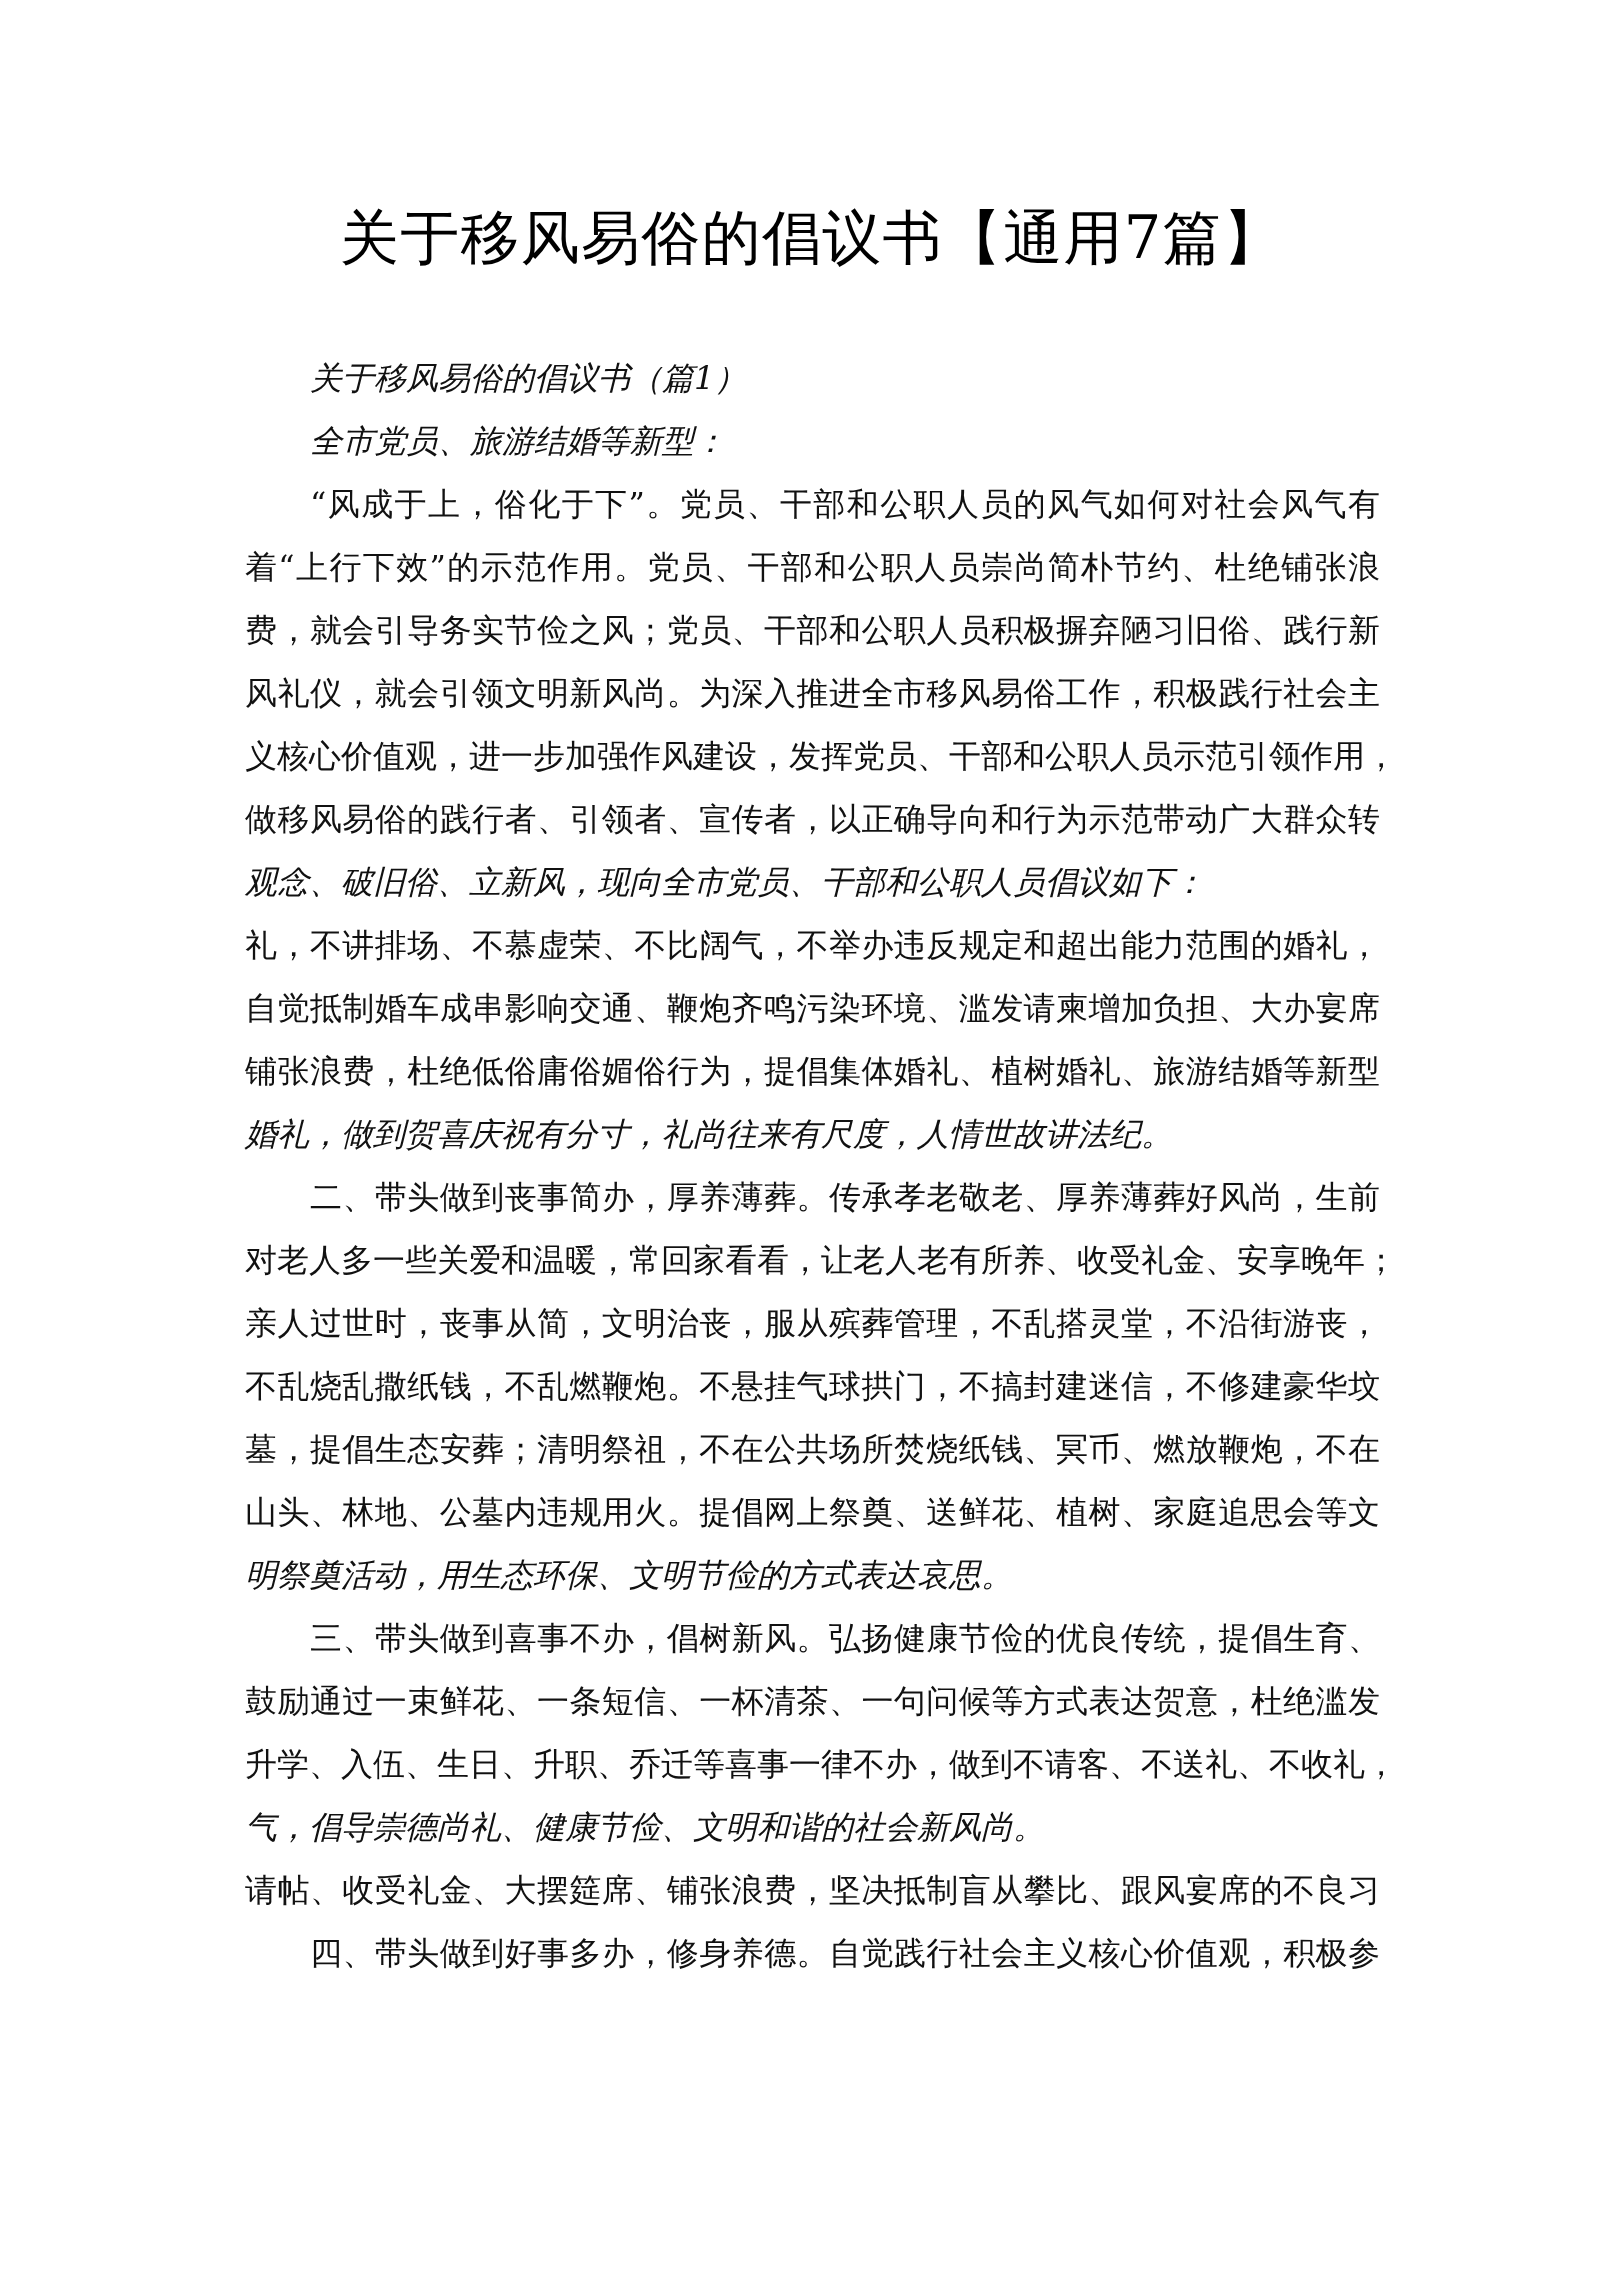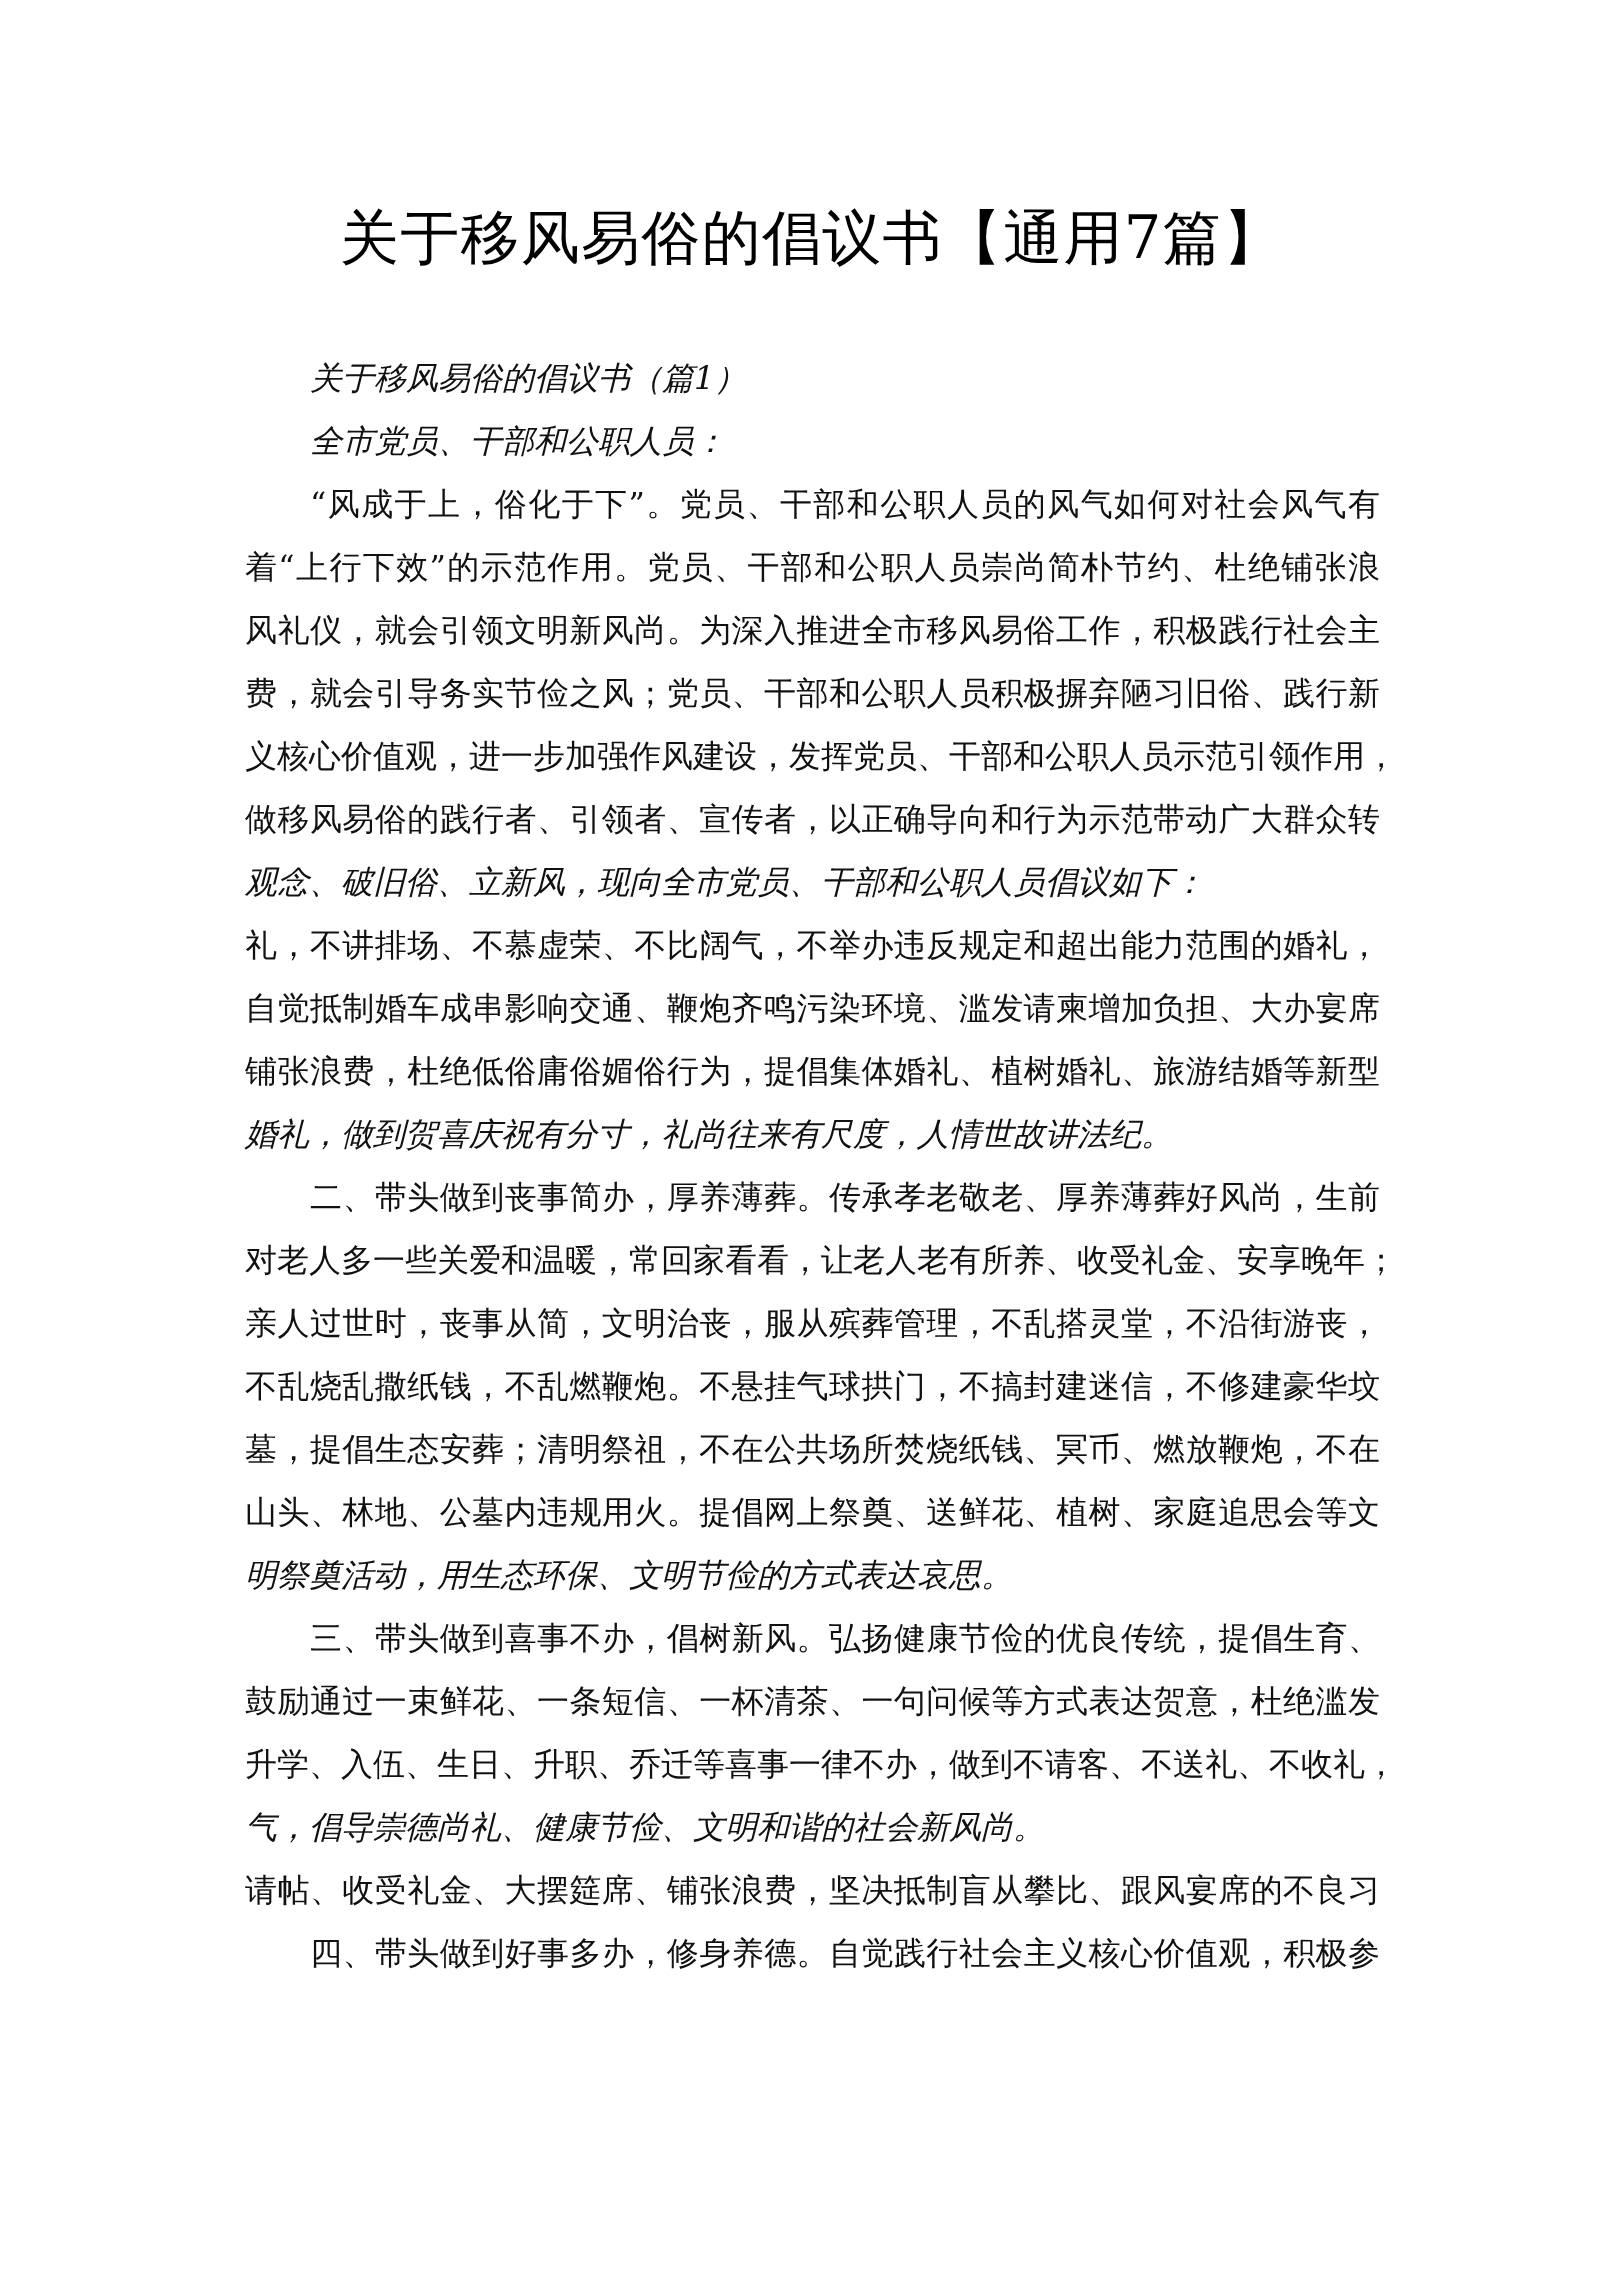--- a/index.html
+++ b/index.html
@@ -23,27 +23,27 @@
   .line.last { text-align-last: left; font-style: italic; }
 </style>
 </head>
 <body>
 
 <div class="page">
   <div class="title">关于移风易俗的倡议书【通用7篇】</div>
 
   <div class="body">
     <div class="line indent last">关于移风易俗的倡议书（篇1）</div>
-    <div class="line indent last">全市党员、干部和公职人员：</div>
+    <div class="line indent last">全市党员、旅游结婚等新型：</div>
 
     <div>
       <div class="line indent">“风成于上，俗化于下”。党员、干部和公职人员的风气如何对社会风气有</div>
       <div class="line">着“上行下效”的示范作用。党员、干部和公职人员崇尚简朴节约、杜绝铺张浪</div>
+      <div class="line">费，就会引导务实节俭之风；党员、干部和公职人员积极摒弃陋习旧俗、践行新</div>
       <div class="line">风礼仪，就会引领文明新风尚。为深入推进全市移风易俗工作，积极践行社会主</div>
-      <div class="line">费，就会引导务实节俭之风；党员、干部和公职人员积极摒弃陋习旧俗、践行新</div>
       <div class="line">义核心价值观，进一步加强作风建设，发挥党员、干部和公职人员示范引领作用，</div>
       <div class="line">做移风易俗的践行者、引领者、宣传者，以正确导向和行为示范带动广大群众转</div>
       <div class="line last">观念、破旧俗、立新风，现向全市党员、干部和公职人员倡议如下：</div>
     </div>
 
     <div>
       <div class="line">礼，不讲排场、不慕虚荣、不比阔气，不举办违反规定和超出能力范围的婚礼，</div>
       <div class="line">自觉抵制婚车成串影响交通、鞭炮齐鸣污染环境、滥发请柬增加负担、大办宴席</div>
       <div class="line">铺张浪费，杜绝低俗庸俗媚俗行为，提倡集体婚礼、植树婚礼、旅游结婚等新型</div>
       <div class="line last">婚礼，做到贺喜庆祝有分寸，礼尚往来有尺度，人情世故讲法纪。</div>

